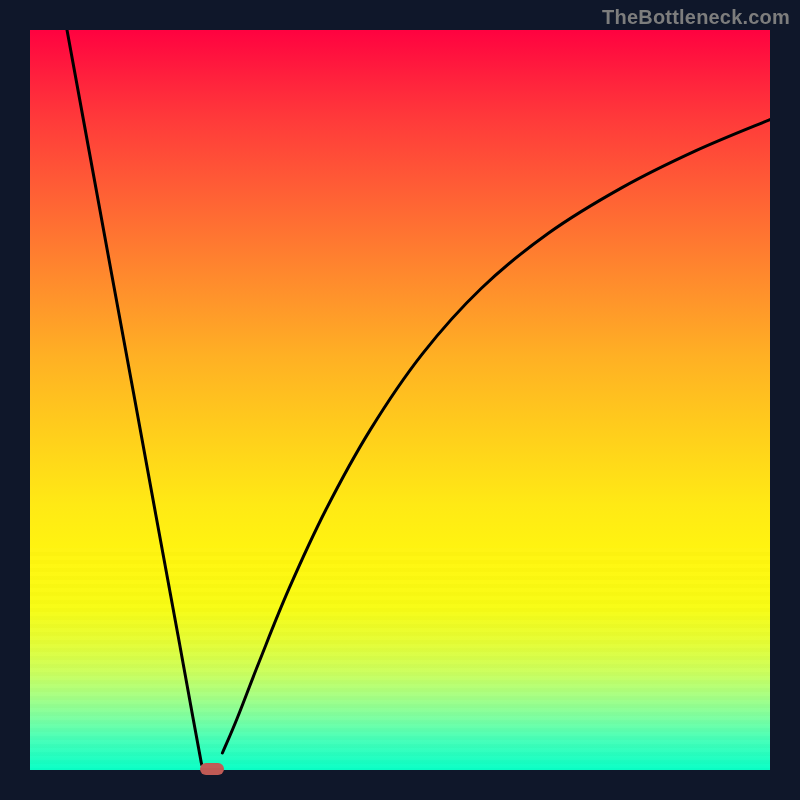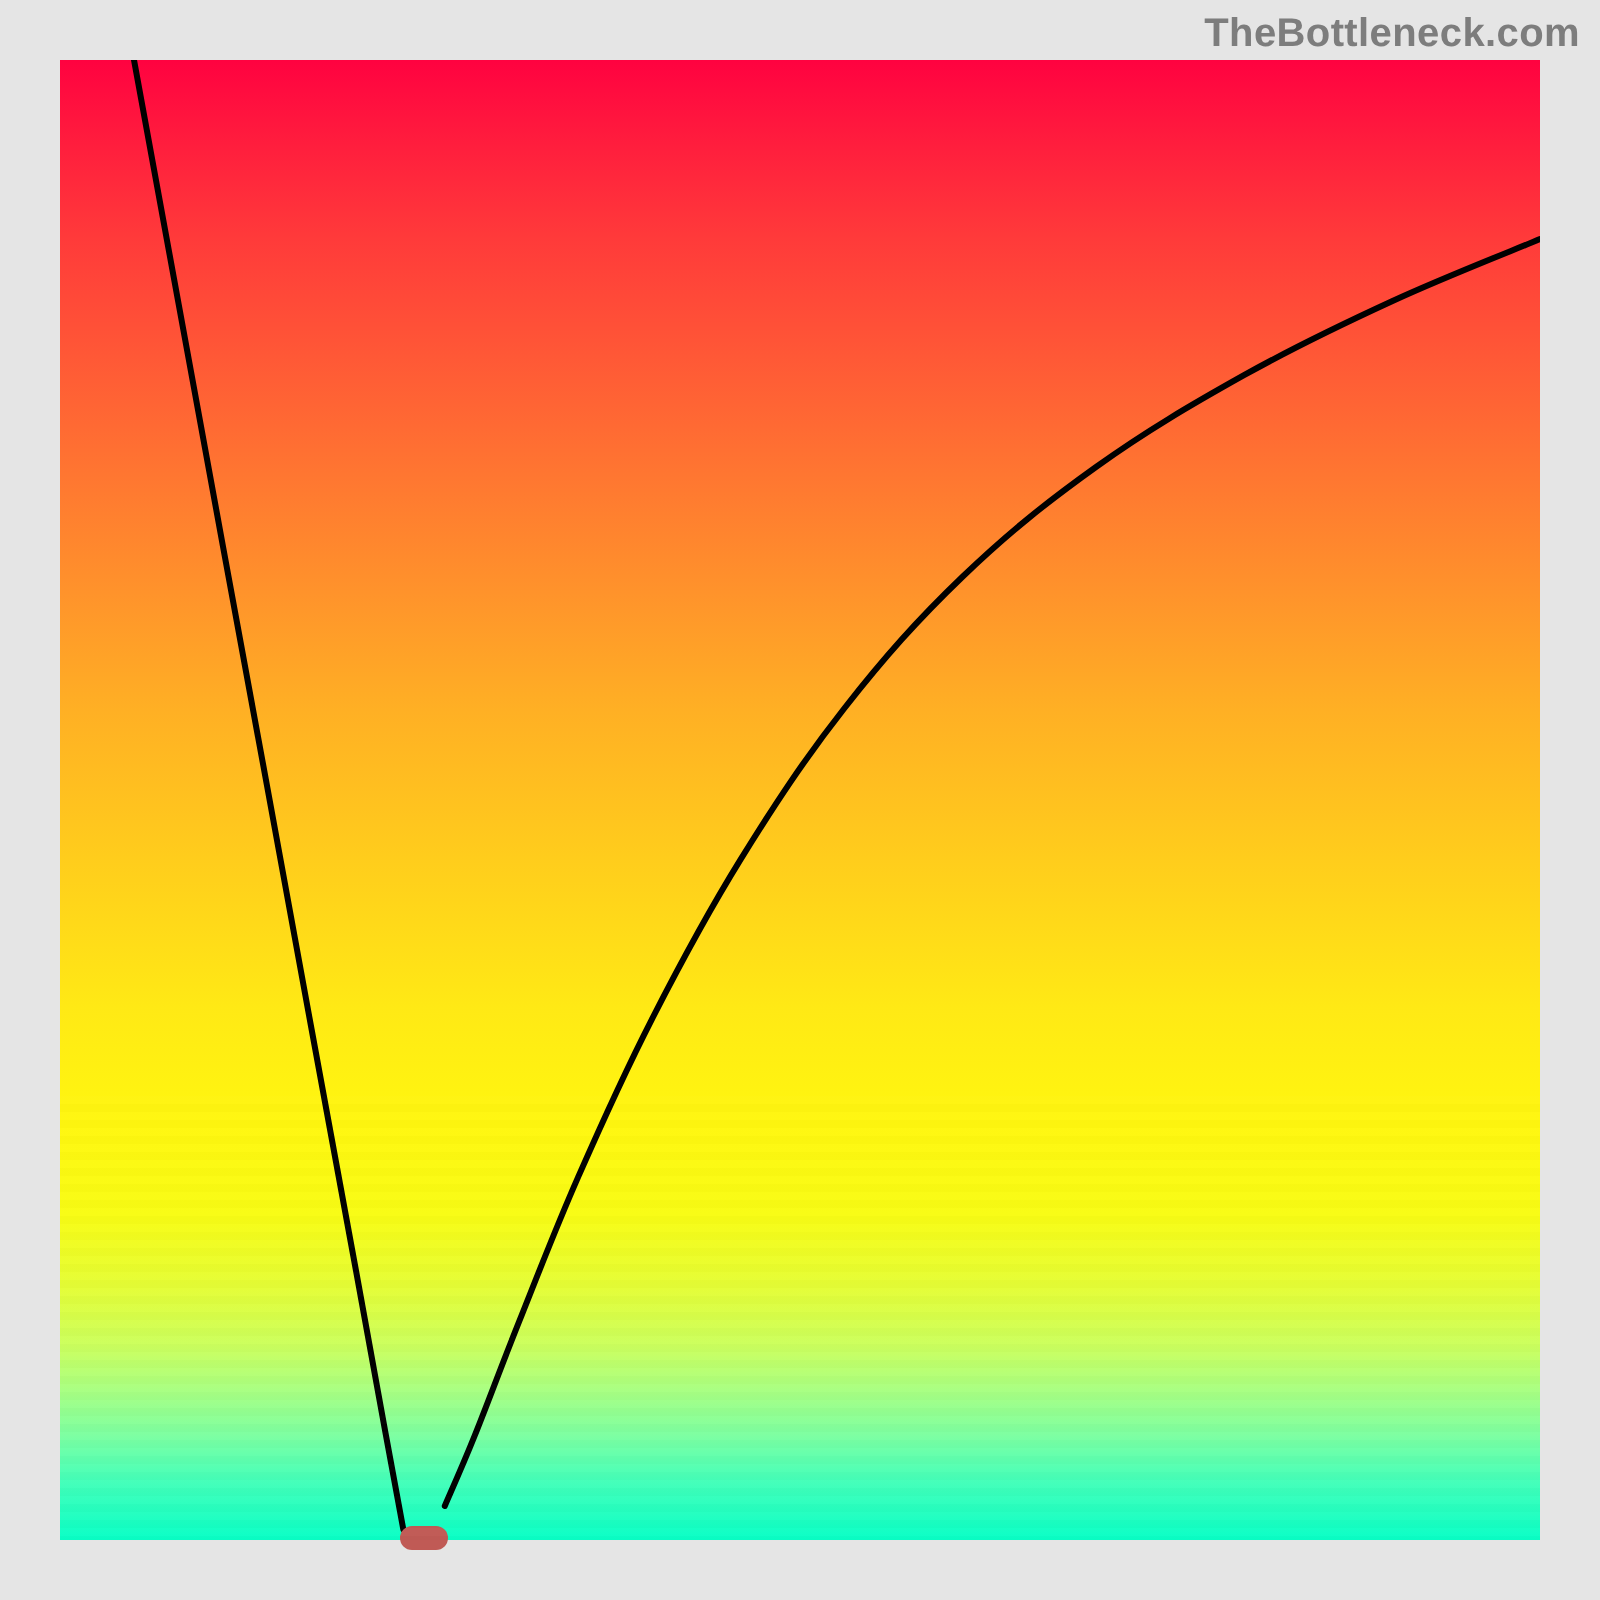--- a/index.html
+++ b/index.html
@@ -1,21 +1,21 @@
 <!DOCTYPE html>
 <html><head>
 <meta charset="utf-8">
 <style>
   * { margin: 0; padding: 0; box-sizing: border-box; }
   html, body { width: 800px; height: 800px; overflow: hidden; background: #000; }
   .stage {
     position: relative;
     width: 800px;
     height: 800px;
-    background: #e5e5e5;
+    background: #0f172a;
   }
   .plot-area {
     position: absolute;
     left: 30px;
     top: 30px;
     width: 740px;
     height: 740px;
     background: linear-gradient(to bottom,
       #ff0240 0%,
       #ff1f3d 6%,

